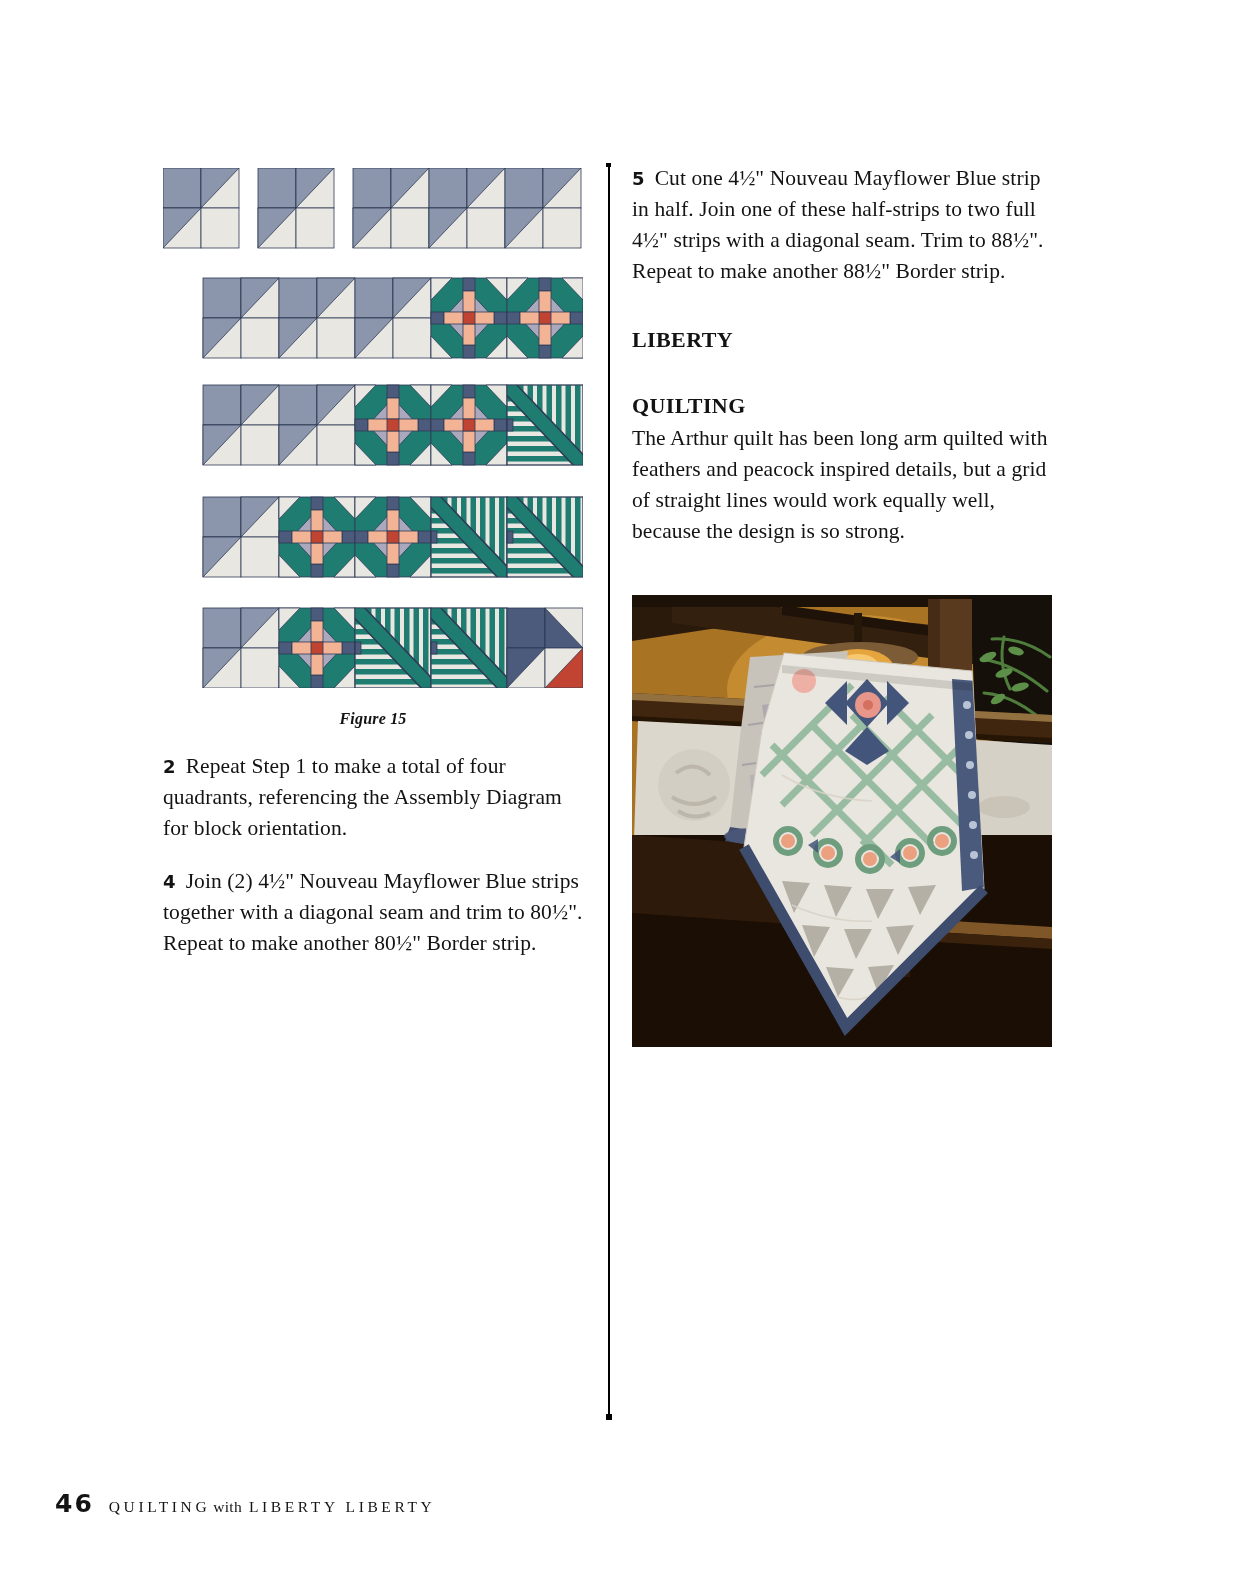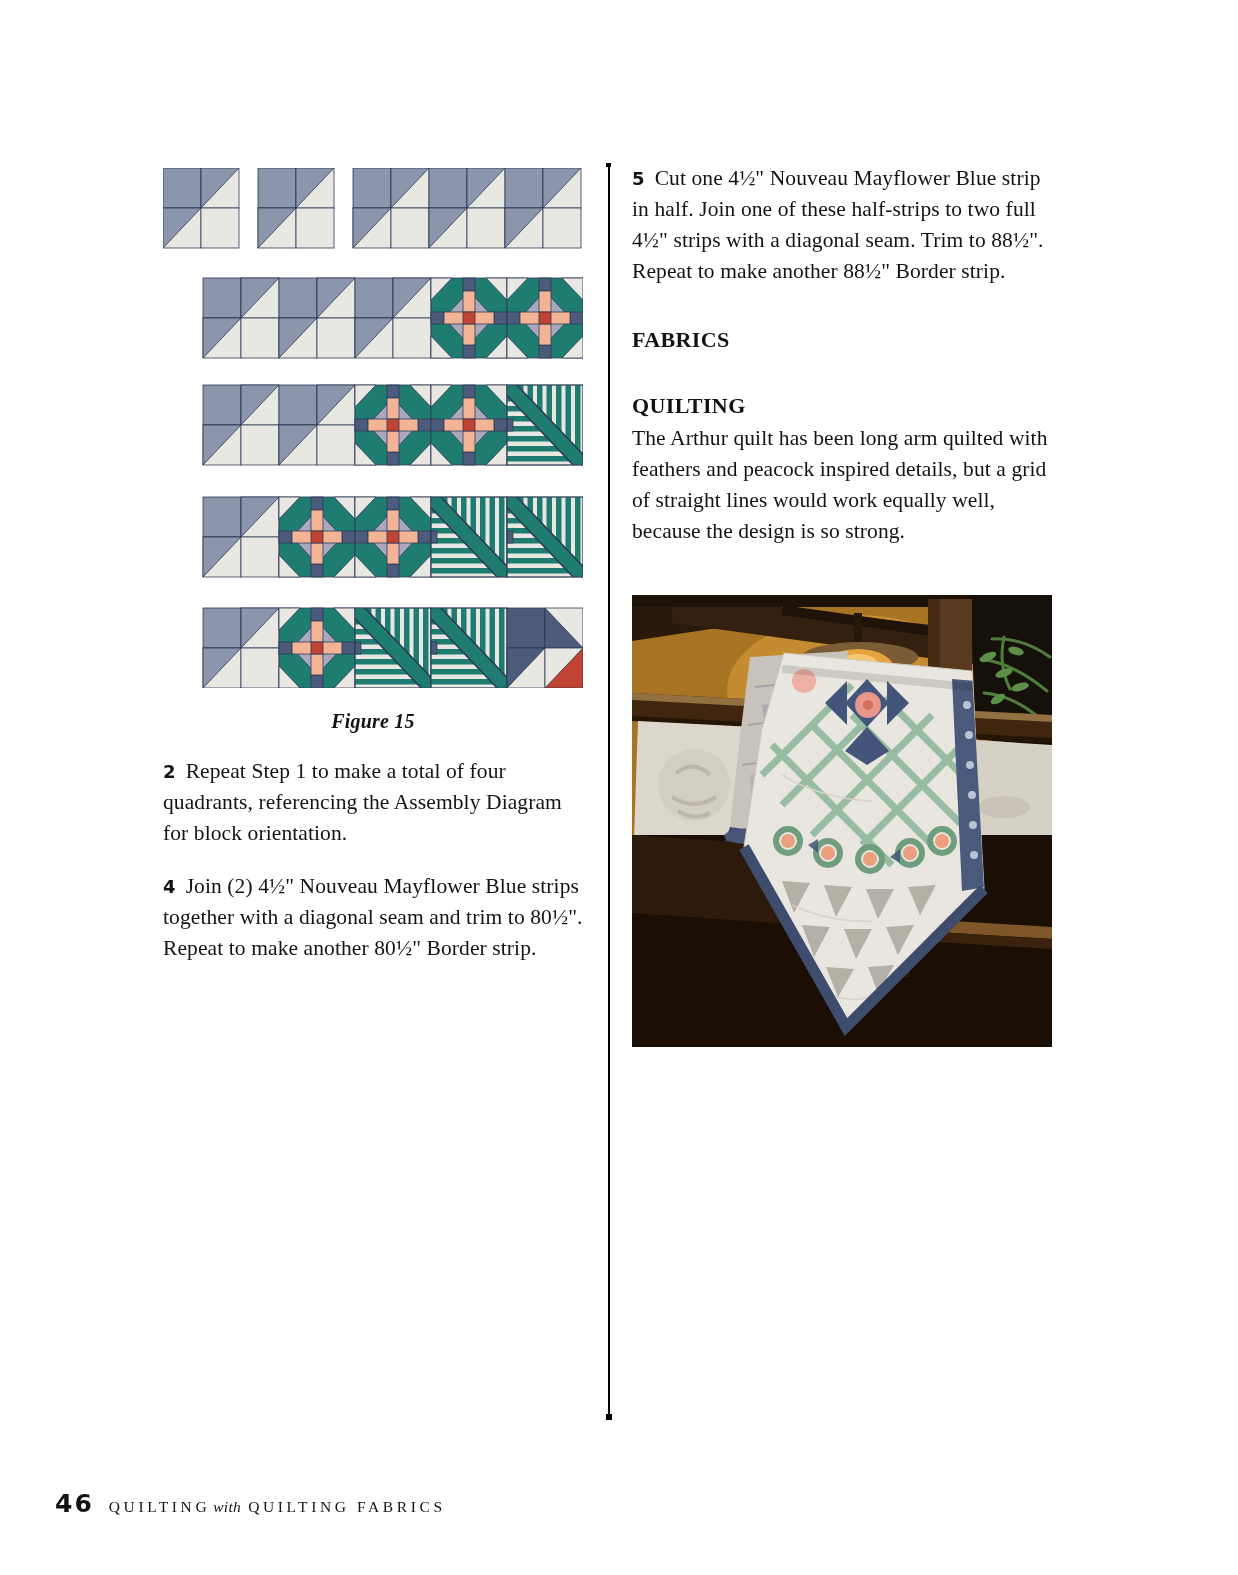--- a/index.html
+++ b/index.html
@@ -8,34 +8,34 @@
     background:#ffffff;color:#131313;
     font-family:"Liberation Serif", serif;
   }
   .left-col{position:absolute;left:163px;top:168px;width:420px;}
   .right-col{position:absolute;left:632px;top:163px;width:430px;}
   .divider{position:absolute;left:608px;top:164px;width:1.6px;height:1254px;background:#000;}
   .divider::before{content:"";position:absolute;top:-1px;left:-2px;width:5px;height:4px;background:#000;}
   .divider::after{content:"";position:absolute;bottom:-2px;left:-2px;width:6px;height:6px;background:#000;}
   #figure-svg{display:block;width:420px;height:520px;}
   .figure-caption{
-    text-align:center;font-style:italic;font-weight:700;font-size:20px;
+    text-align:center;font-style:italic;font-weight:700;font-size:16px;
     margin-top:22px;letter-spacing:0.2px;
   }
   p.step,p.body{font-size:21.5px;line-height:31px;margin:0 0 22px;letter-spacing:0.1px;}
   .left-col p.step:first-of-type{margin-top:23px;}
   .right-col p.step{margin-bottom:27px;}
   .stepnum{font-family:"DejaVu Sans",sans-serif;font-weight:700;font-size:18px;margin-right:10px;}
   h3.sec{font-size:22px;font-weight:700;margin:40px 0 4px;letter-spacing:0.4px;}
   .photo{margin-top:48px;width:420px;height:452px;display:block;}
   .footer{position:absolute;left:55px;top:1489px;display:flex;align-items:baseline;}
   .footer .num{font-family:"DejaVu Sans",sans-serif;font-weight:700;font-size:25px;letter-spacing:2px;}
   .footer .t1,.footer .t2{font-size:15.5px;letter-spacing:3.6px;}
   .footer .t1{margin-left:15px;}
-  .footer .tw{font-style:italic;font-size:15.5px;margin:0 7px 0 3px;letter-spacing:0.3px;}
+  .footer .tw{font-size:15.5px;margin:0 7px 0 3px;letter-spacing:0.3px;}
 </style>
 </head>
 <body>
 
 <div class="left-col">
 
   <svg id="figure-svg" viewBox="0 0 420 520">
       <defs>
         <clipPath id="cl1">
           <polygon points="344,225 412,297 344,297"></polygon>
@@ -391,21 +391,21 @@
 </div>
 
 <div class="divider"></div>
 
 <div class="right-col">
 
   <p class="step">
     <span class="stepnum">5</span><span>Cut one 4½" Nouveau Mayflower Blue strip in half. Join one of these half-strips to two full 4½" strips with a diagonal seam. Trim to 88½". Repeat to make another 88½" Border strip.</span>
   </p>
 
-  <h3 class="sec">FABRICS</h3>
+  <h3 class="sec">LIBERTY</h3>
 
   <h3 class="sec">QUILTING</h3>
   <p class="body">The Arthur quilt has been long arm quilted with feathers and peacock inspired details, but a grid of straight lines would work equally well, because the design is so strong.</p>
 
   <svg class="photo" viewBox="0 0 420 452" role="img">
 
     <rect width="420" height="452" fill="#a97324"></rect>
     <ellipse cx="225" cy="95" rx="130" ry="75" fill="#c98f33" opacity="0.85"></ellipse>
 
     <polygon points="0,0 175,0 118,28 0,46" fill="#2a1a0c"></polygon>
@@ -550,14 +550,14 @@
     </g>
 
     <polygon points="150,70 340,88 340,96 150,78" fill="#000000" opacity="0.12"></polygon>
   </svg>
 </div>
 
 <div class="footer">
   <span class="num">46</span>
   <span class="t1">QUILTING</span>
   <span class="tw">with</span>
-  <span class="t2">QUILTING FABRICS</span>
+  <span class="t2">LIBERTY LIBERTY</span>
 </div>
 
 </body></html>

